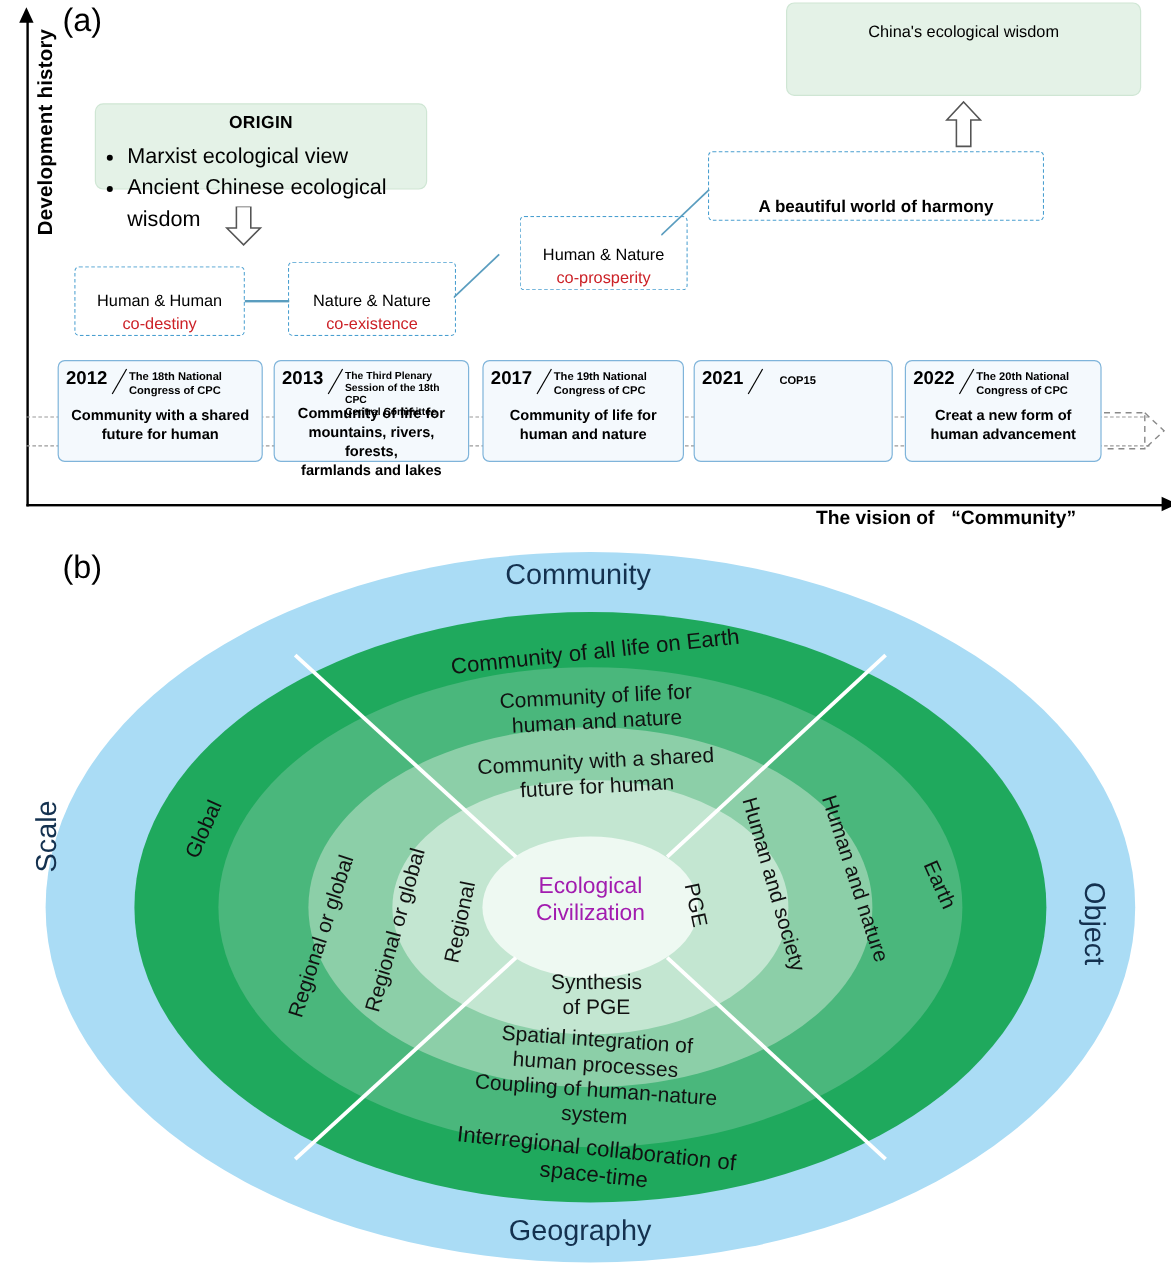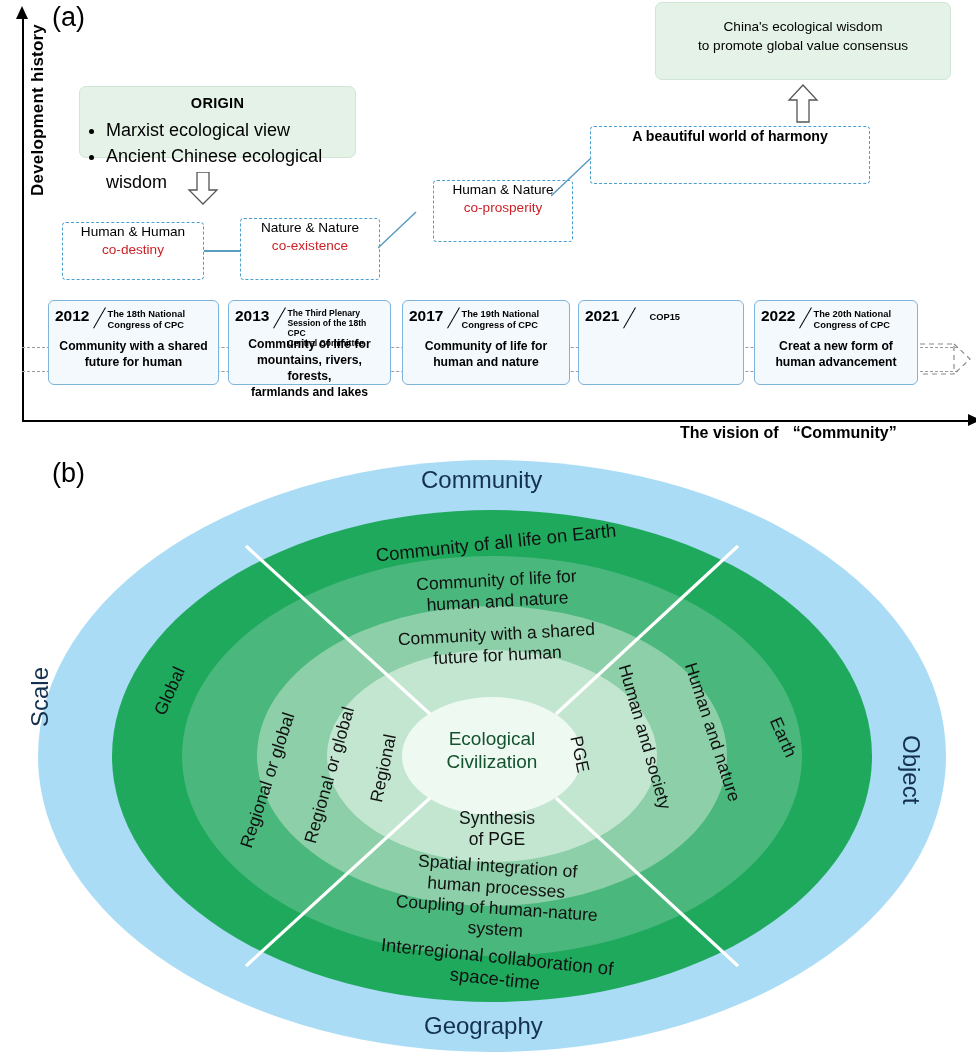--- a/index.html
+++ b/index.html
@@ -111,21 +111,21 @@
     border: 1.4px dashed #4a9fd0;
     border-radius: 4px;
     box-sizing: border-box;
     background: #fff;
     text-align: center;
     font-size: 13.6px;
     line-height: 1.35;
     display: flex;
     flex-direction: column;
     align-items: center;
-    justify-content: flex-start;
+    justify-content: flex-end;
   }
   .dashed-box .red { color: #cc2127; }
   #box-hh { left: 62px; top: 222px; width: 142px; height: 58px; }
   #box-nn { left: 240px; top: 218px; width: 140px; height: 62px; }
   #box-hn { left: 413px; top: 180px; width: 140px; height: 62px; margin-left: 20px; }
   #box-beautiful {
     left: 590px; top: 126px; width: 280px; height: 58px;
     font-weight: bold; font-size: 14.2px;
   }
 
@@ -226,21 +226,21 @@
   #ring-4 { width: 330px; height: 212px; background: #c3e6d1; top: 304px; left: 492px; }
   #ring-5 { width: 180px; height: 118px; background: #eef9f2; top: 304px; left: 492px; }
 
   #core-label {
     position: absolute;
     left: 404px; top: 276px;
     width: 176px;
     text-align: center;
     font-size: 19px;
     line-height: 1.2;
-    color: #14532d;
+    color: #a21caf;
   }
 
   .outer-word {
     position: absolute;
     font-size: 24px;
     color: #14314f;
   }
   #word-community { left: 421px; top: 14px; }
   #word-geography { left: 424px; top: 560px; }
   #word-scale {
@@ -297,21 +297,20 @@
     <div class="green-box" id="box-origin">
       <div class="gb-title">ORIGIN</div>
       <ul>
         <li>Marxist ecological view</li>
         <li>Ancient Chinese ecological wisdom</li>
       </ul>
     </div>
 
     <div class="green-box" id="box-development">
       <div class="gb-sub">China's ecological wisdom</div>
-      <div class="gb-sub" style="margin-top:0">to promote global value consensus</div>
     </div>
 
     <svg style="position:absolute;left:186px;top:172px;" width="34" height="34">
       <polygon points="11,0 23,0 23,18 31,18 17,32 3,18 11,18" fill="#ffffff" stroke="#555" stroke-width="1.3"></polygon>
     </svg>
     <svg style="position:absolute;left:786px;top:84px;" width="34" height="40">
       <polygon points="17,1 31,16 23,16 23,38 11,38 11,16 3,16" fill="#ffffff" stroke="#555" stroke-width="1.3"></polygon>
     </svg>
 
     <div class="dashed-box" id="box-hh">

